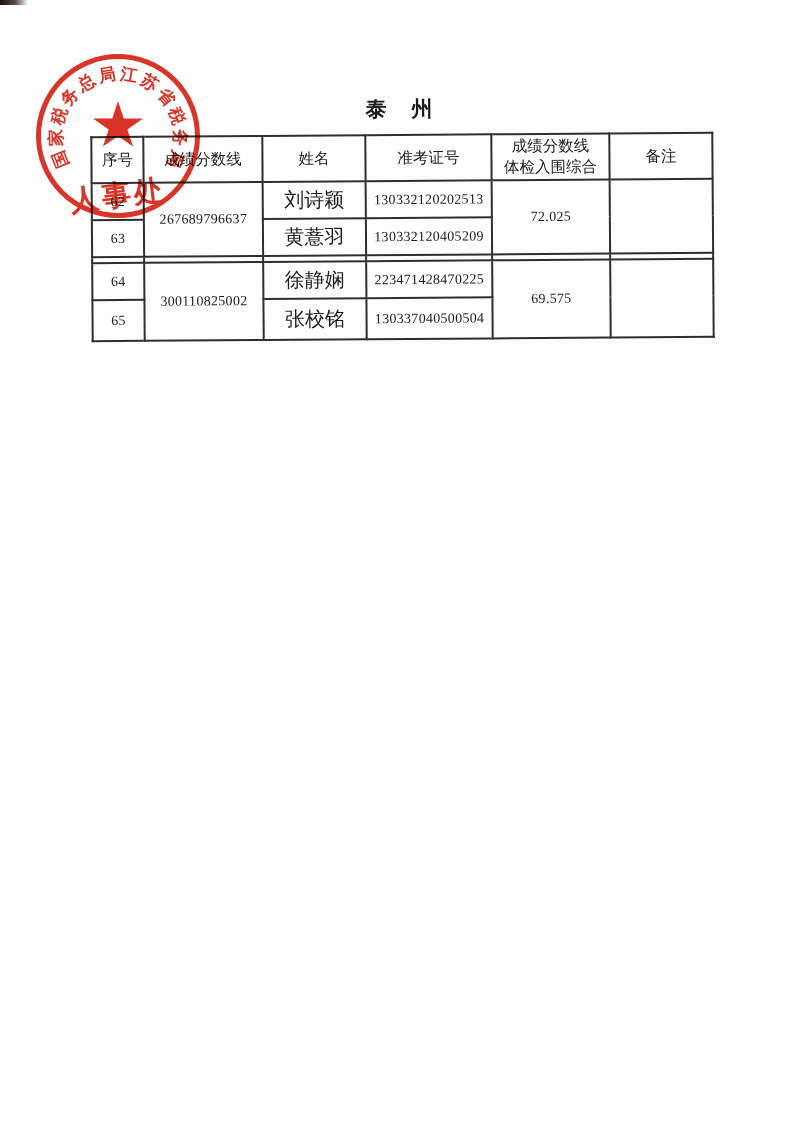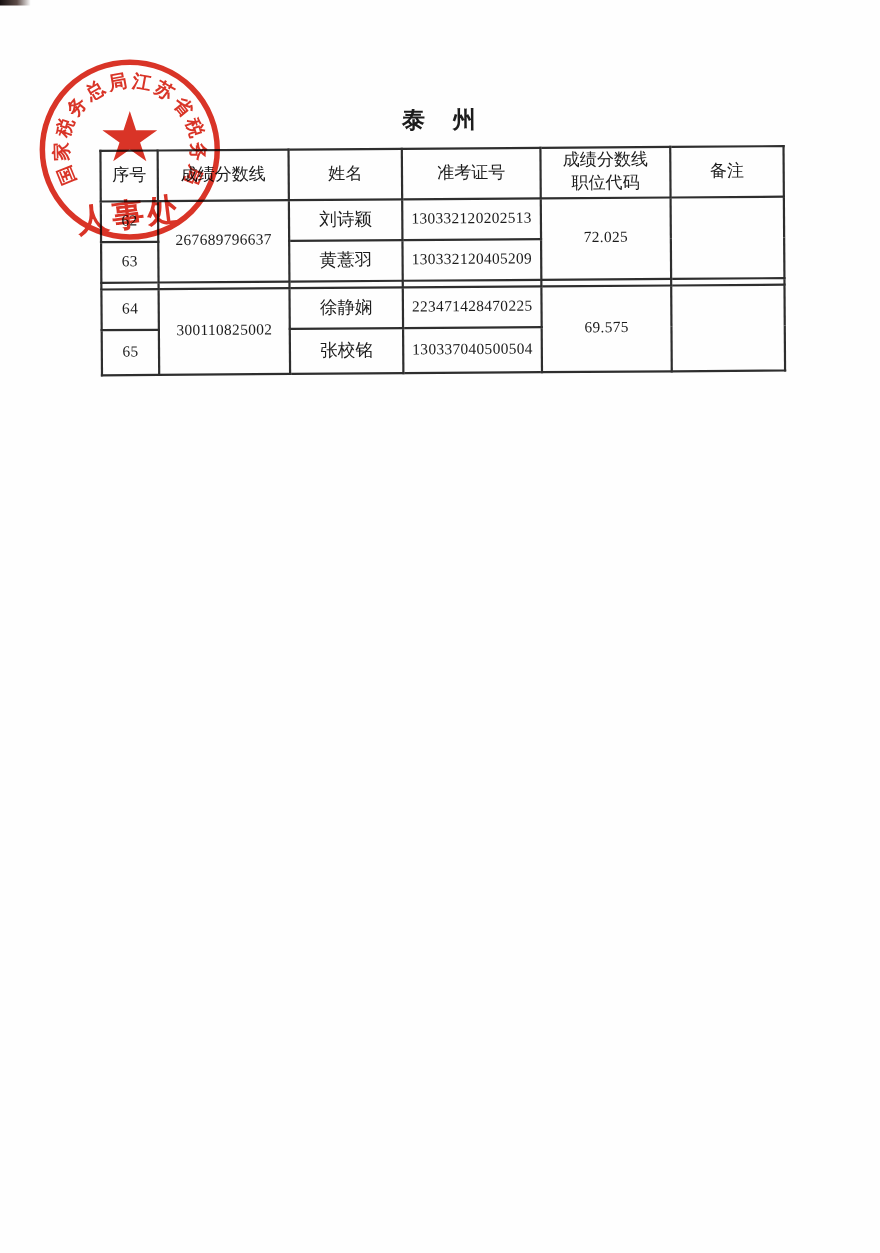--- a/index.html
+++ b/index.html
@@ -42,21 +42,21 @@
     padding: 0;
     text-align: center;
     vertical-align: middle;
     overflow: hidden;
   }
   .doc-table th {
     font-weight: normal;
     font-size: 15.5px;
     line-height: 1.35;
   }
-  .doc-table td { font-size: 16px; }
+  .doc-table td { font-size: 20px; }
   .doc-table td.num { font-size: 14px; letter-spacing: 0.3px; }
   tr.r-header { height: 46px; }
   tr.r-data   { height: 37px; }
   tr.r-gap    { height: 6px; }
   tr.r-last   { height: 41px; }
   tr.r-gap td { padding: 0; }
 
   
   .seal {
     position: absolute; left: 36px; top: 54px;
@@ -107,21 +107,21 @@
     <col style="width:126px">
       <col style="width:118px">
       <col style="width:103px">
   </colgroup>
   <tbody>
       <tr class="r-header">
     <th>序号</th>
     <th>成绩分数线</th>
     <th>姓名</th>
     <th>准考证号</th>
-    <th><span>成绩分数线</span><br><span>职位代码</span></th>
+    <th><span>成绩分数线</span><br><span>体检入围综合</span></th>
     <th>备注</th>
   </tr>
 
   <tr class="r-data">
     <td class="num">62</td>
     <td class="num" rowspan="2">267689796637</td>
     <td>刘诗颖</td>
     <td class="num">130332120202513</td>
     <td class="num" rowspan="2">72.025</td>
     <td rowspan="2"></td>

